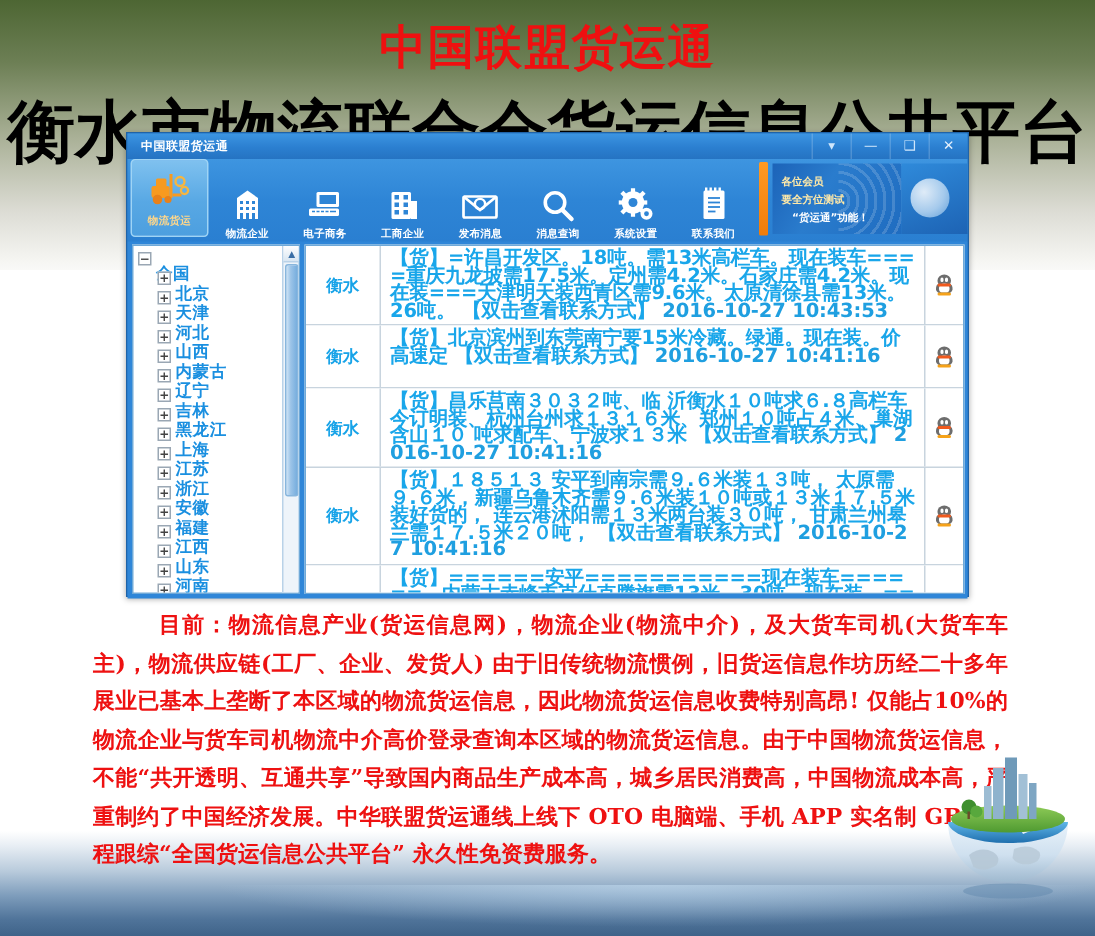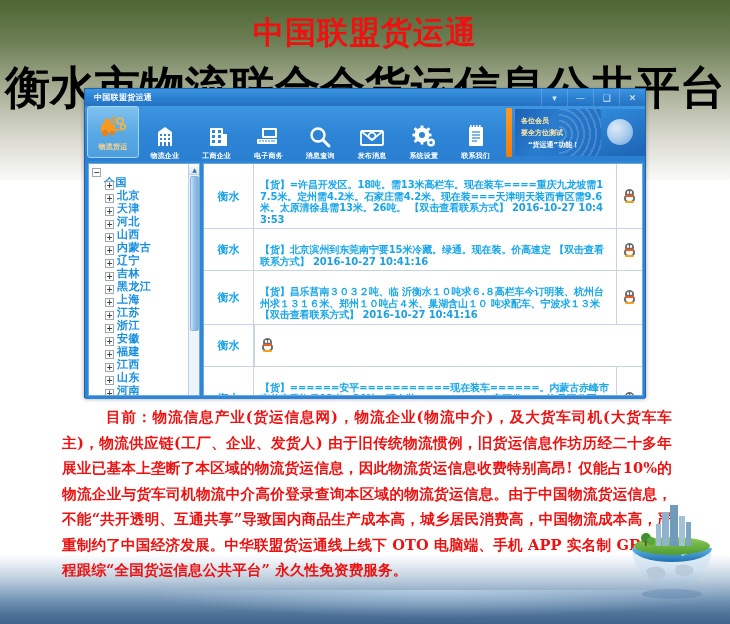--- a/index.html
+++ b/index.html
@@ -209,22 +209,22 @@
     min-height: 42px;
     background: #ffffff;
   }
   .row-city {
     width: 50px; flex: 0 0 50px;
     display: flex; align-items: center; justify-content: center;
     font-size: 11px; font-weight: bold; color: #17a3e8;
     border-right: 1px solid #c8d4de;
   }
   .row-msg {
-    flex: 1; padding: 15px 4px 3px 6px;
-    font-size: 10px; line-height: 11.5px;
+    flex: 1; padding: 3px 4px 3px 6px;
+    font-size: 13px; line-height: 11.5px;
     color: #19a6ea; font-weight: bold;
     letter-spacing: -0.1px;
     word-break: break-all;
   }
   .row-msg .ts { color: #1f9fe0; }
   .row-icon {
     width: 26px; flex: 0 0 26px;
     display: flex; align-items: center; justify-content: center;
     border-left: 1px solid #c8d4de;
   }
@@ -344,73 +344,73 @@
               <rect x="16" y="18" width="2" height="4"></rect>
           </g>
         </svg>
       </span>
       <span class="tool-label">物流企业</span>
     </div>
 
 
     <div class="tool-item">
       <span class="tool-icon">
+        <svg class="ic" width="28" height="26" viewBox="0 0 28 26">
+          <rect x="8" y="4" width="15" height="10" rx="1" fill="#fff"></rect>
+          <rect x="10" y="6" width="11" height="6" fill="#2e85d6"></rect>
+          <rect x="3" y="15" width="20" height="5" rx="1" fill="#fff"></rect>
+          <g fill="#2e85d6">
+            <rect x="5" y="16.5" width="2" height="1"></rect>
+              <rect x="8" y="16.5" width="2" height="1"></rect>
+            <rect x="11" y="16.5" width="2" height="1"></rect>
+              <rect x="14" y="16.5" width="2" height="1"></rect>
+            <rect x="17" y="16.5" width="4" height="1"></rect>
+          </g>
+        </svg>
+      </span>
+      <span class="tool-label">电子商务</span>
+    </div>
+
+    <div class="tool-item">
+      <span class="tool-icon">
         <svg class="ic" width="26" height="26" viewBox="0 0 26 26">
           <rect x="6" y="4" width="13" height="18" rx="1" fill="#fff"></rect>
           <g fill="#2e85d6">
             <rect x="8" y="6" width="3" height="3"></rect>
               <rect x="14" y="6" width="3" height="3"></rect>
             <rect x="8" y="11" width="3" height="3"></rect>
               <rect x="14" y="11" width="3" height="3"></rect>
             <rect x="8" y="16" width="3" height="3"></rect>
               <rect x="14" y="16" width="3" height="3"></rect>
           </g>
           <rect x="19" y="10" width="4" height="12" fill="#fff"></rect>
         </svg>
       </span>
       <span class="tool-label">工商企业</span>
     </div>
 
     <div class="tool-item">
       <span class="tool-icon">
         <svg class="ic" width="28" height="26" viewBox="0 0 28 26">
-          <rect x="8" y="4" width="15" height="10" rx="1" fill="#fff"></rect>
-          <rect x="10" y="6" width="11" height="6" fill="#2e85d6"></rect>
-          <rect x="3" y="15" width="20" height="5" rx="1" fill="#fff"></rect>
-          <g fill="#2e85d6">
-            <rect x="5" y="16.5" width="2" height="1"></rect>
-              <rect x="8" y="16.5" width="2" height="1"></rect>
-            <rect x="11" y="16.5" width="2" height="1"></rect>
-              <rect x="14" y="16.5" width="2" height="1"></rect>
-            <rect x="17" y="16.5" width="4" height="1"></rect>
-          </g>
-        </svg>
-      </span>
-      <span class="tool-label">电子商务</span>
+          <rect x="3" y="7" width="22" height="14" rx="1" fill="none" stroke="#fff" stroke-width="1.8"></rect>
+          <path d="M3 7 L14 16 L25 7" fill="none" stroke="#fff" stroke-width="1.8"></path>
+          <circle cx="14" cy="12" r="3.4" fill="none" stroke="#fff" stroke-width="1.6"></circle>
+        </svg>
+      </span>
+      <span class="tool-label">发布消息</span>
     </div>
 
     <div class="tool-item">
       <span class="tool-icon">
         <svg class="ic" width="26" height="26" viewBox="0 0 26 26">
           <circle cx="11" cy="11" r="6.5" fill="none" stroke="#fff" stroke-width="2.4"></circle>
           <line x1="16" y1="16" x2="22" y2="22" stroke="#fff" stroke-width="3" stroke-linecap="round"></line>
         </svg>
       </span>
       <span class="tool-label">消息查询</span>
-    </div>
-
-    <div class="tool-item">
-      <span class="tool-icon">
-        <svg class="ic" width="28" height="26" viewBox="0 0 28 26">
-          <rect x="3" y="7" width="22" height="14" rx="1" fill="none" stroke="#fff" stroke-width="1.8"></rect>
-          <path d="M3 7 L14 16 L25 7" fill="none" stroke="#fff" stroke-width="1.8"></path>
-          <circle cx="14" cy="12" r="3.4" fill="none" stroke="#fff" stroke-width="1.6"></circle>
-        </svg>
-      </span>
-      <span class="tool-label">发布消息</span>
     </div>
 
     <div class="tool-item">
       <span class="tool-icon">
         <svg class="ic" width="28" height="26" viewBox="0 0 28 26">
           <g fill="#fff">
             <circle cx="12" cy="11" r="7.5"></circle>
             <rect x="10.6" y="1.5" width="2.8" height="4"></rect>
               <rect x="10.6" y="16.5" width="2.8" height="4"></rect>
             <rect x="2.5" y="9.6" width="4" height="2.8"></rect>
@@ -601,20 +601,24 @@
               <span class="qq-eye r"></span>
             <span class="qq-belly"></span>
               <span class="qq-scarf"></span>
               <span class="qq-feet"></span>
           </span>
         </div>
       </div>
 
       <div class="list-row">
         <div class="row-city">衡水</div>
+        <div class="row-msg">
+          <span>【货】１８５１３ 安平到南宗需９.６米装１３吨， 太原需９.６米，新疆乌鲁木齐需９.６米装１０吨或１３米１７.５米装好货的， 连云港沭阳需１３米两台装３０吨， 甘肃兰州皋兰需１７.５米２０吨， 【双击查看联系方式】</span>
+          <span class="ts">2016-10-27 10:41:16</span>
+        </div>
         <div class="row-icon">
           <span class="qq">
             <span class="qq-body"></span>
               <span class="qq-head"></span>
             <span class="qq-eye l"></span>
               <span class="qq-eye r"></span>
             <span class="qq-belly"></span>
               <span class="qq-scarf"></span>
               <span class="qq-feet"></span>
           </span>

